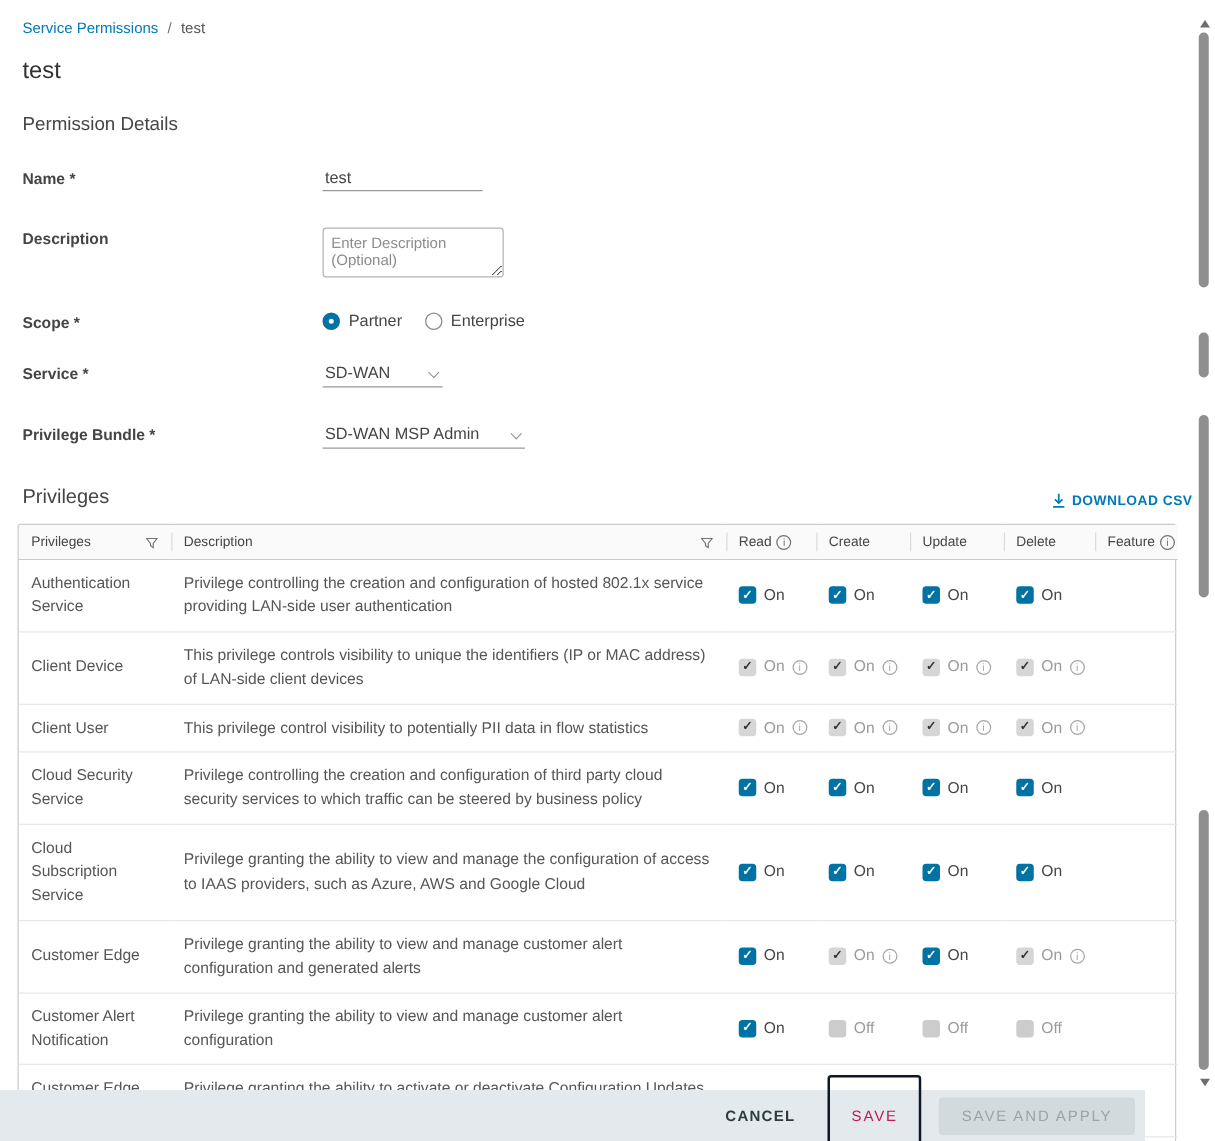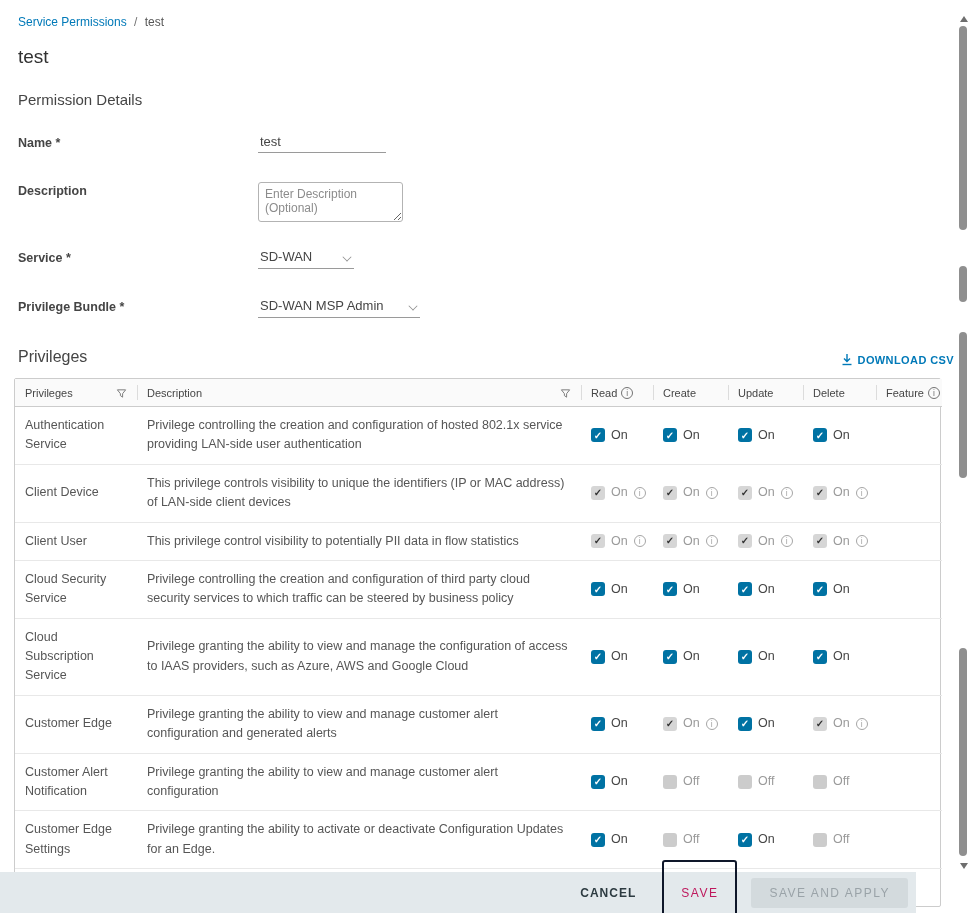--- a/index.html
+++ b/index.html
@@ -98,20 +98,33 @@
   <h2 class="section-title">Permission Details</h2>
 
   <div class="form">
     <div class="form-row r-name">
       <div class="form-label">Name *</div>
       <input class="name-input" type="text" value="test" style="">
     </div>
     <div class="form-row r-desc">
       <div class="form-label">Description</div>
       <textarea class="desc-area" placeholder="Enter Description (Optional)" style=""></textarea>
+    </div>
+    <div class="form-row r-scope">
+      <div class="form-label">Scope *</div>
+      <div class="radio-group">
+        <label class="radio-opt">
+          <span class="radio checked"></span>
+          <span>Partner</span>
+        </label>
+        <label class="radio-opt">
+          <span class="radio unchecked"></span>
+          <span>Enterprise</span>
+        </label>
+      </div>
     </div>
     <div class="form-row r-service">
       <div class="form-label">Service *</div>
       <div class="select" style="min-width:96px">
         <span>SD-WAN</span>
         <span class="chev"></span>
       </div>
     </div>
     <div class="form-row r-bundle">
       <div class="form-label">Privilege Bundle *</div>

